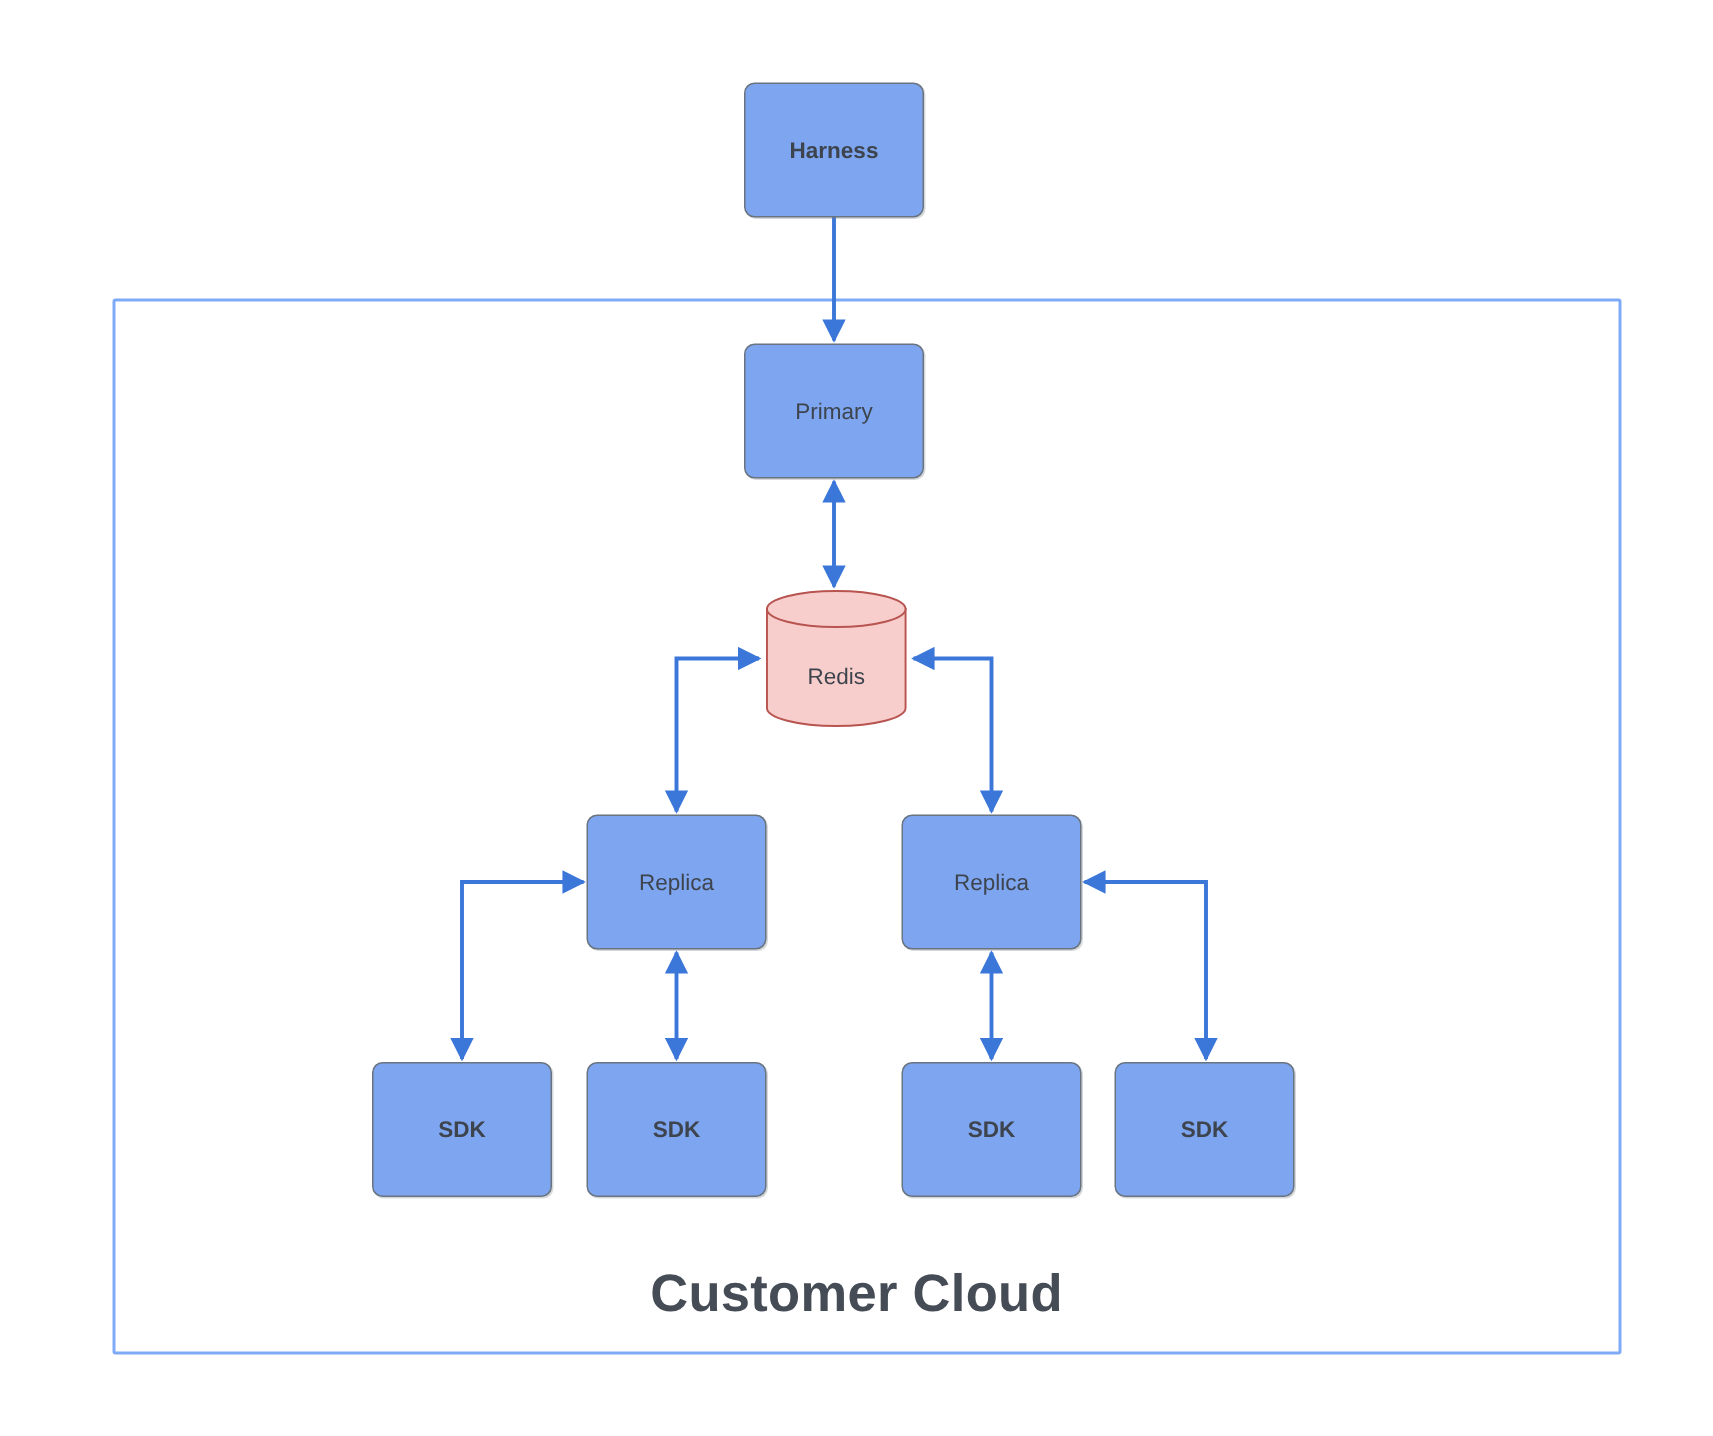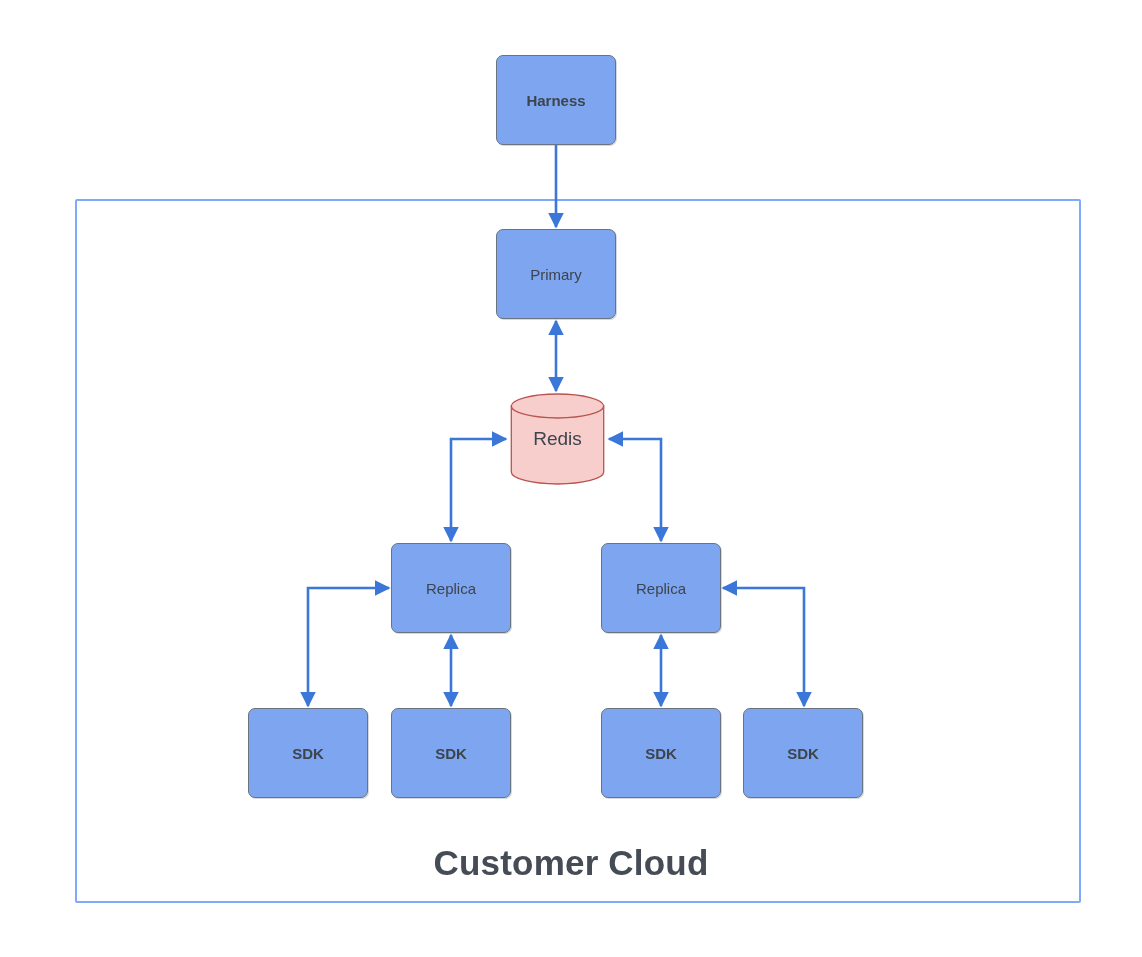--- a/index.html
+++ b/index.html
@@ -61,27 +61,27 @@
   .node.bold { font-weight: bold; }
   
   .cylinder {
     position: absolute;
     box-sizing: border-box;
   }
   .cylinder svg { display: block; }
   .cylinder .cyl-label {
     position: absolute;
     left: 0;
-    top: 0;
+    top: 12px;
     width: 100%;
     height: 100%;
     display: flex;
     align-items: center;
     justify-content: center;
-    font-size: 19px;
+    font-size: 15px;
     color: #3D444D;
     pointer-events: none;
   }
   
   #connectors {
     position: absolute;
     left: 0;
     top: 0;
     width: 1142px;
     height: 957px;

